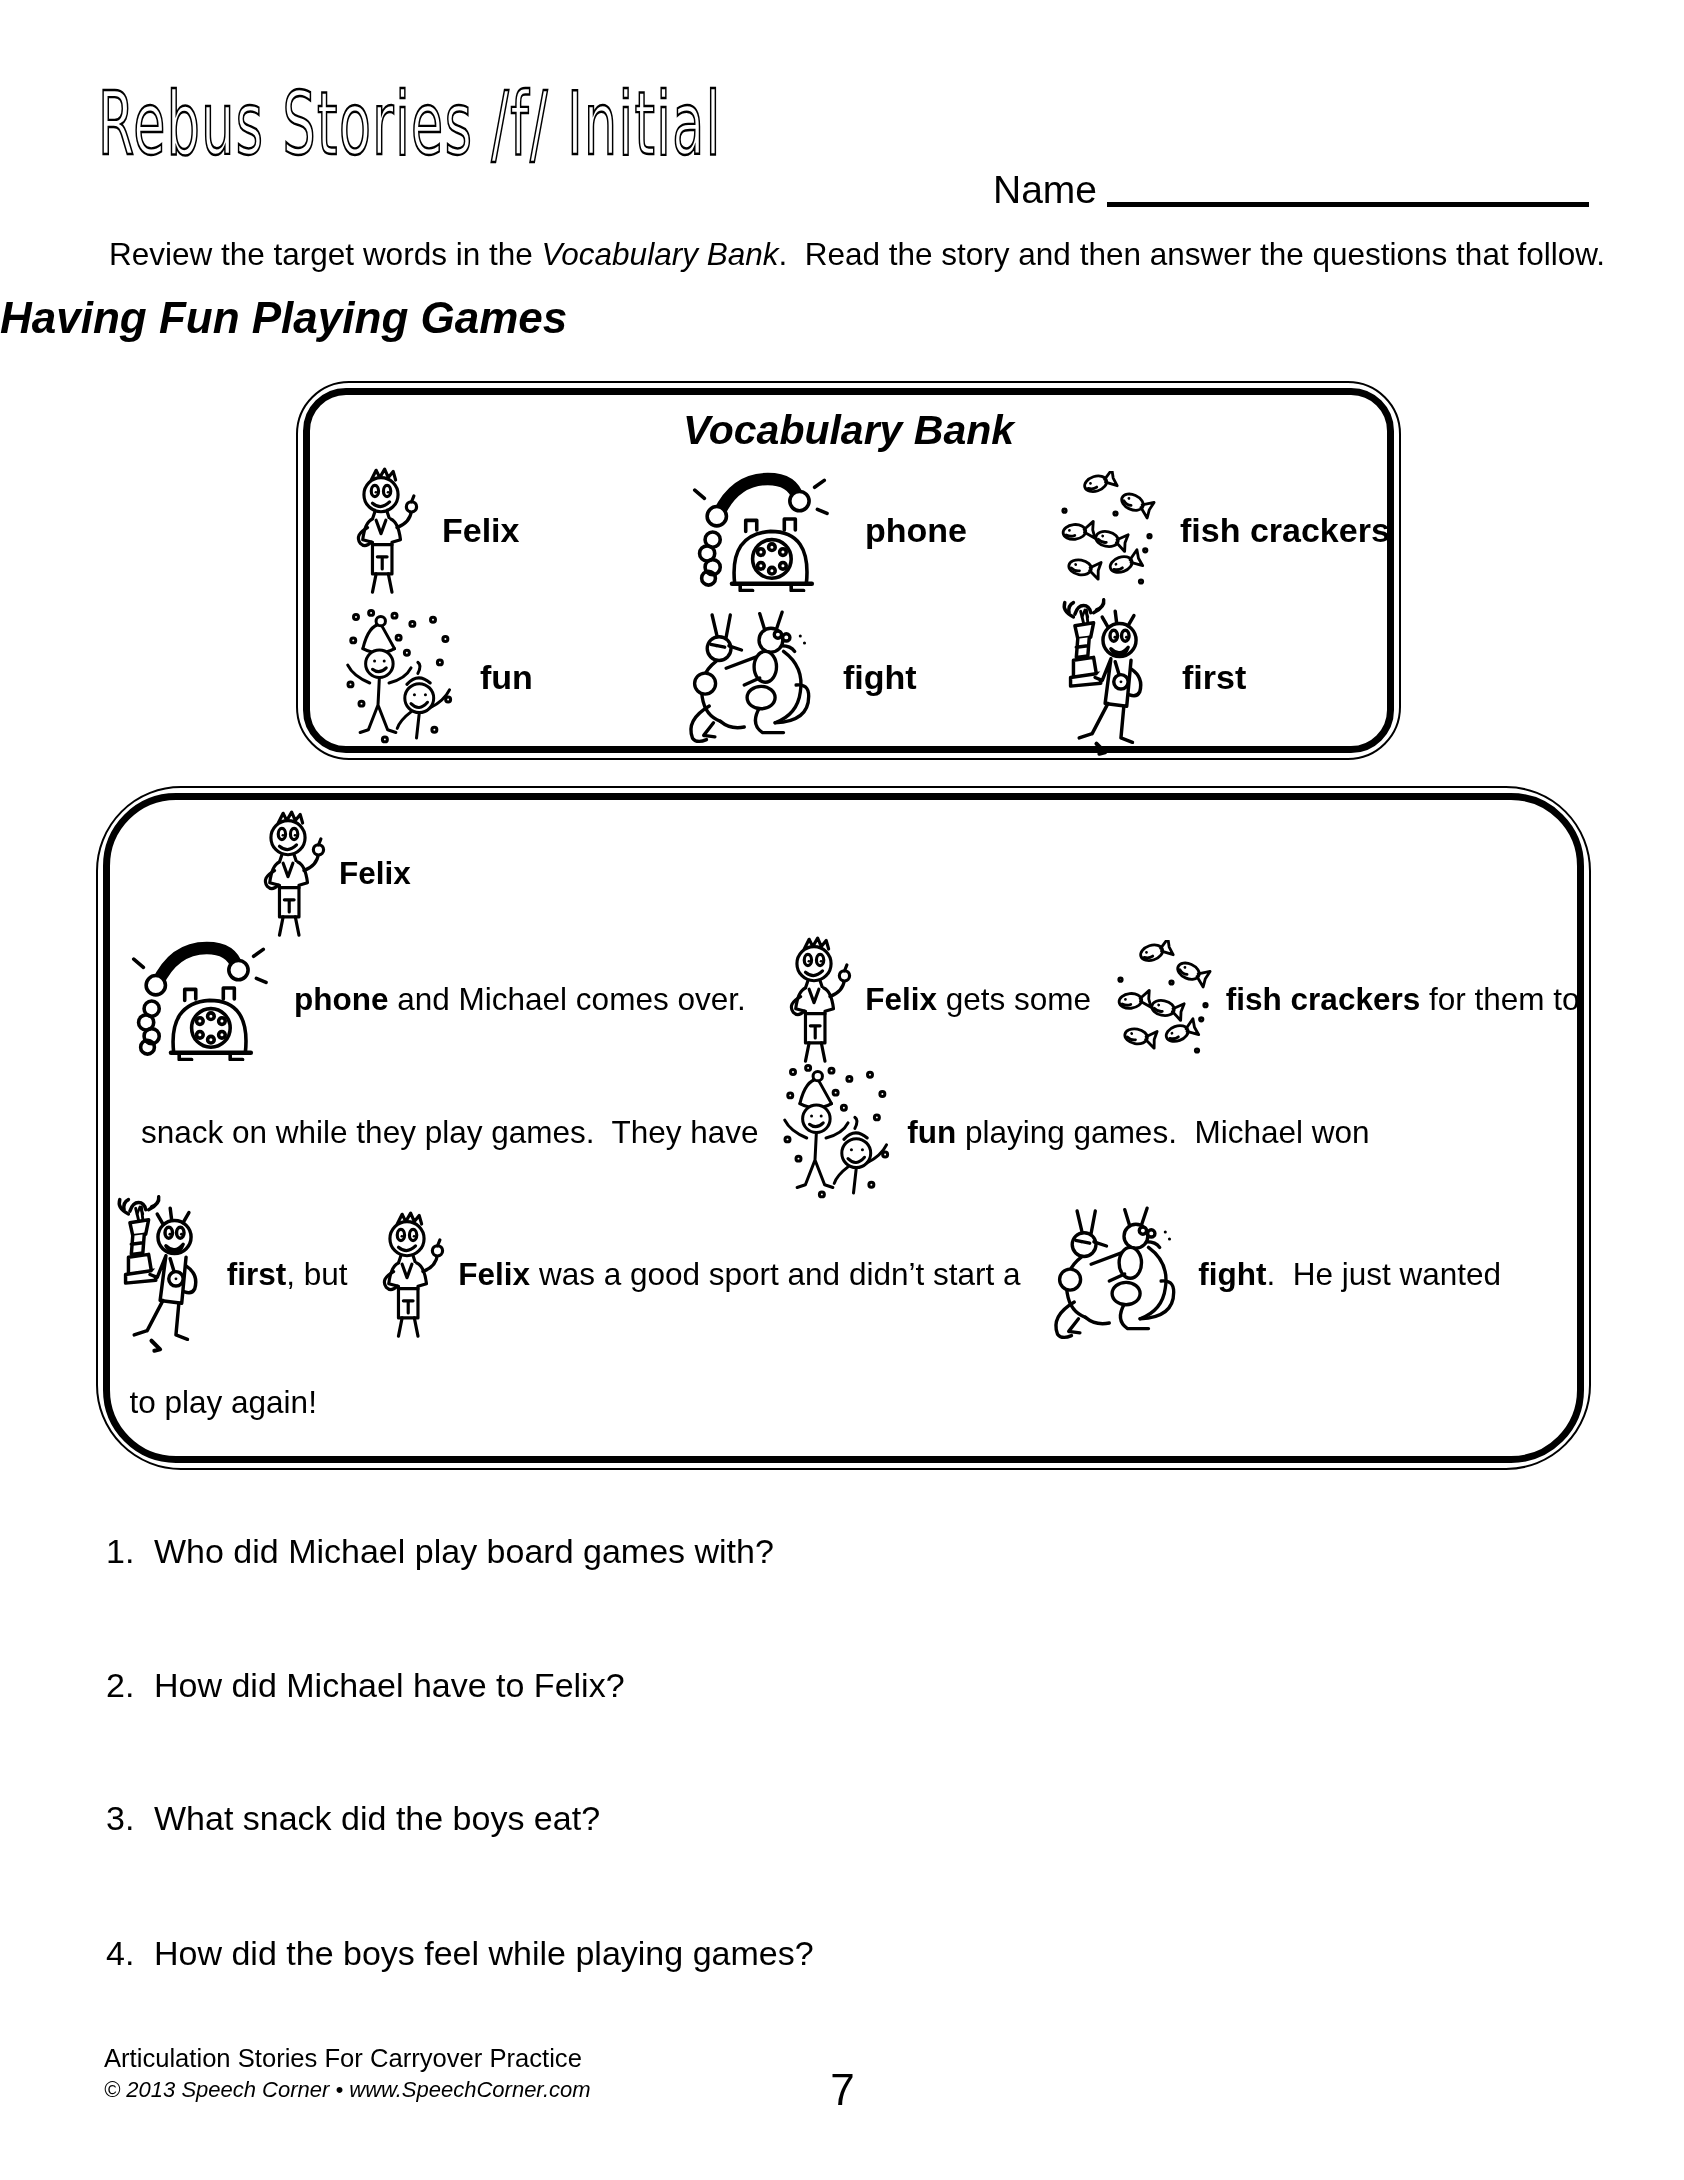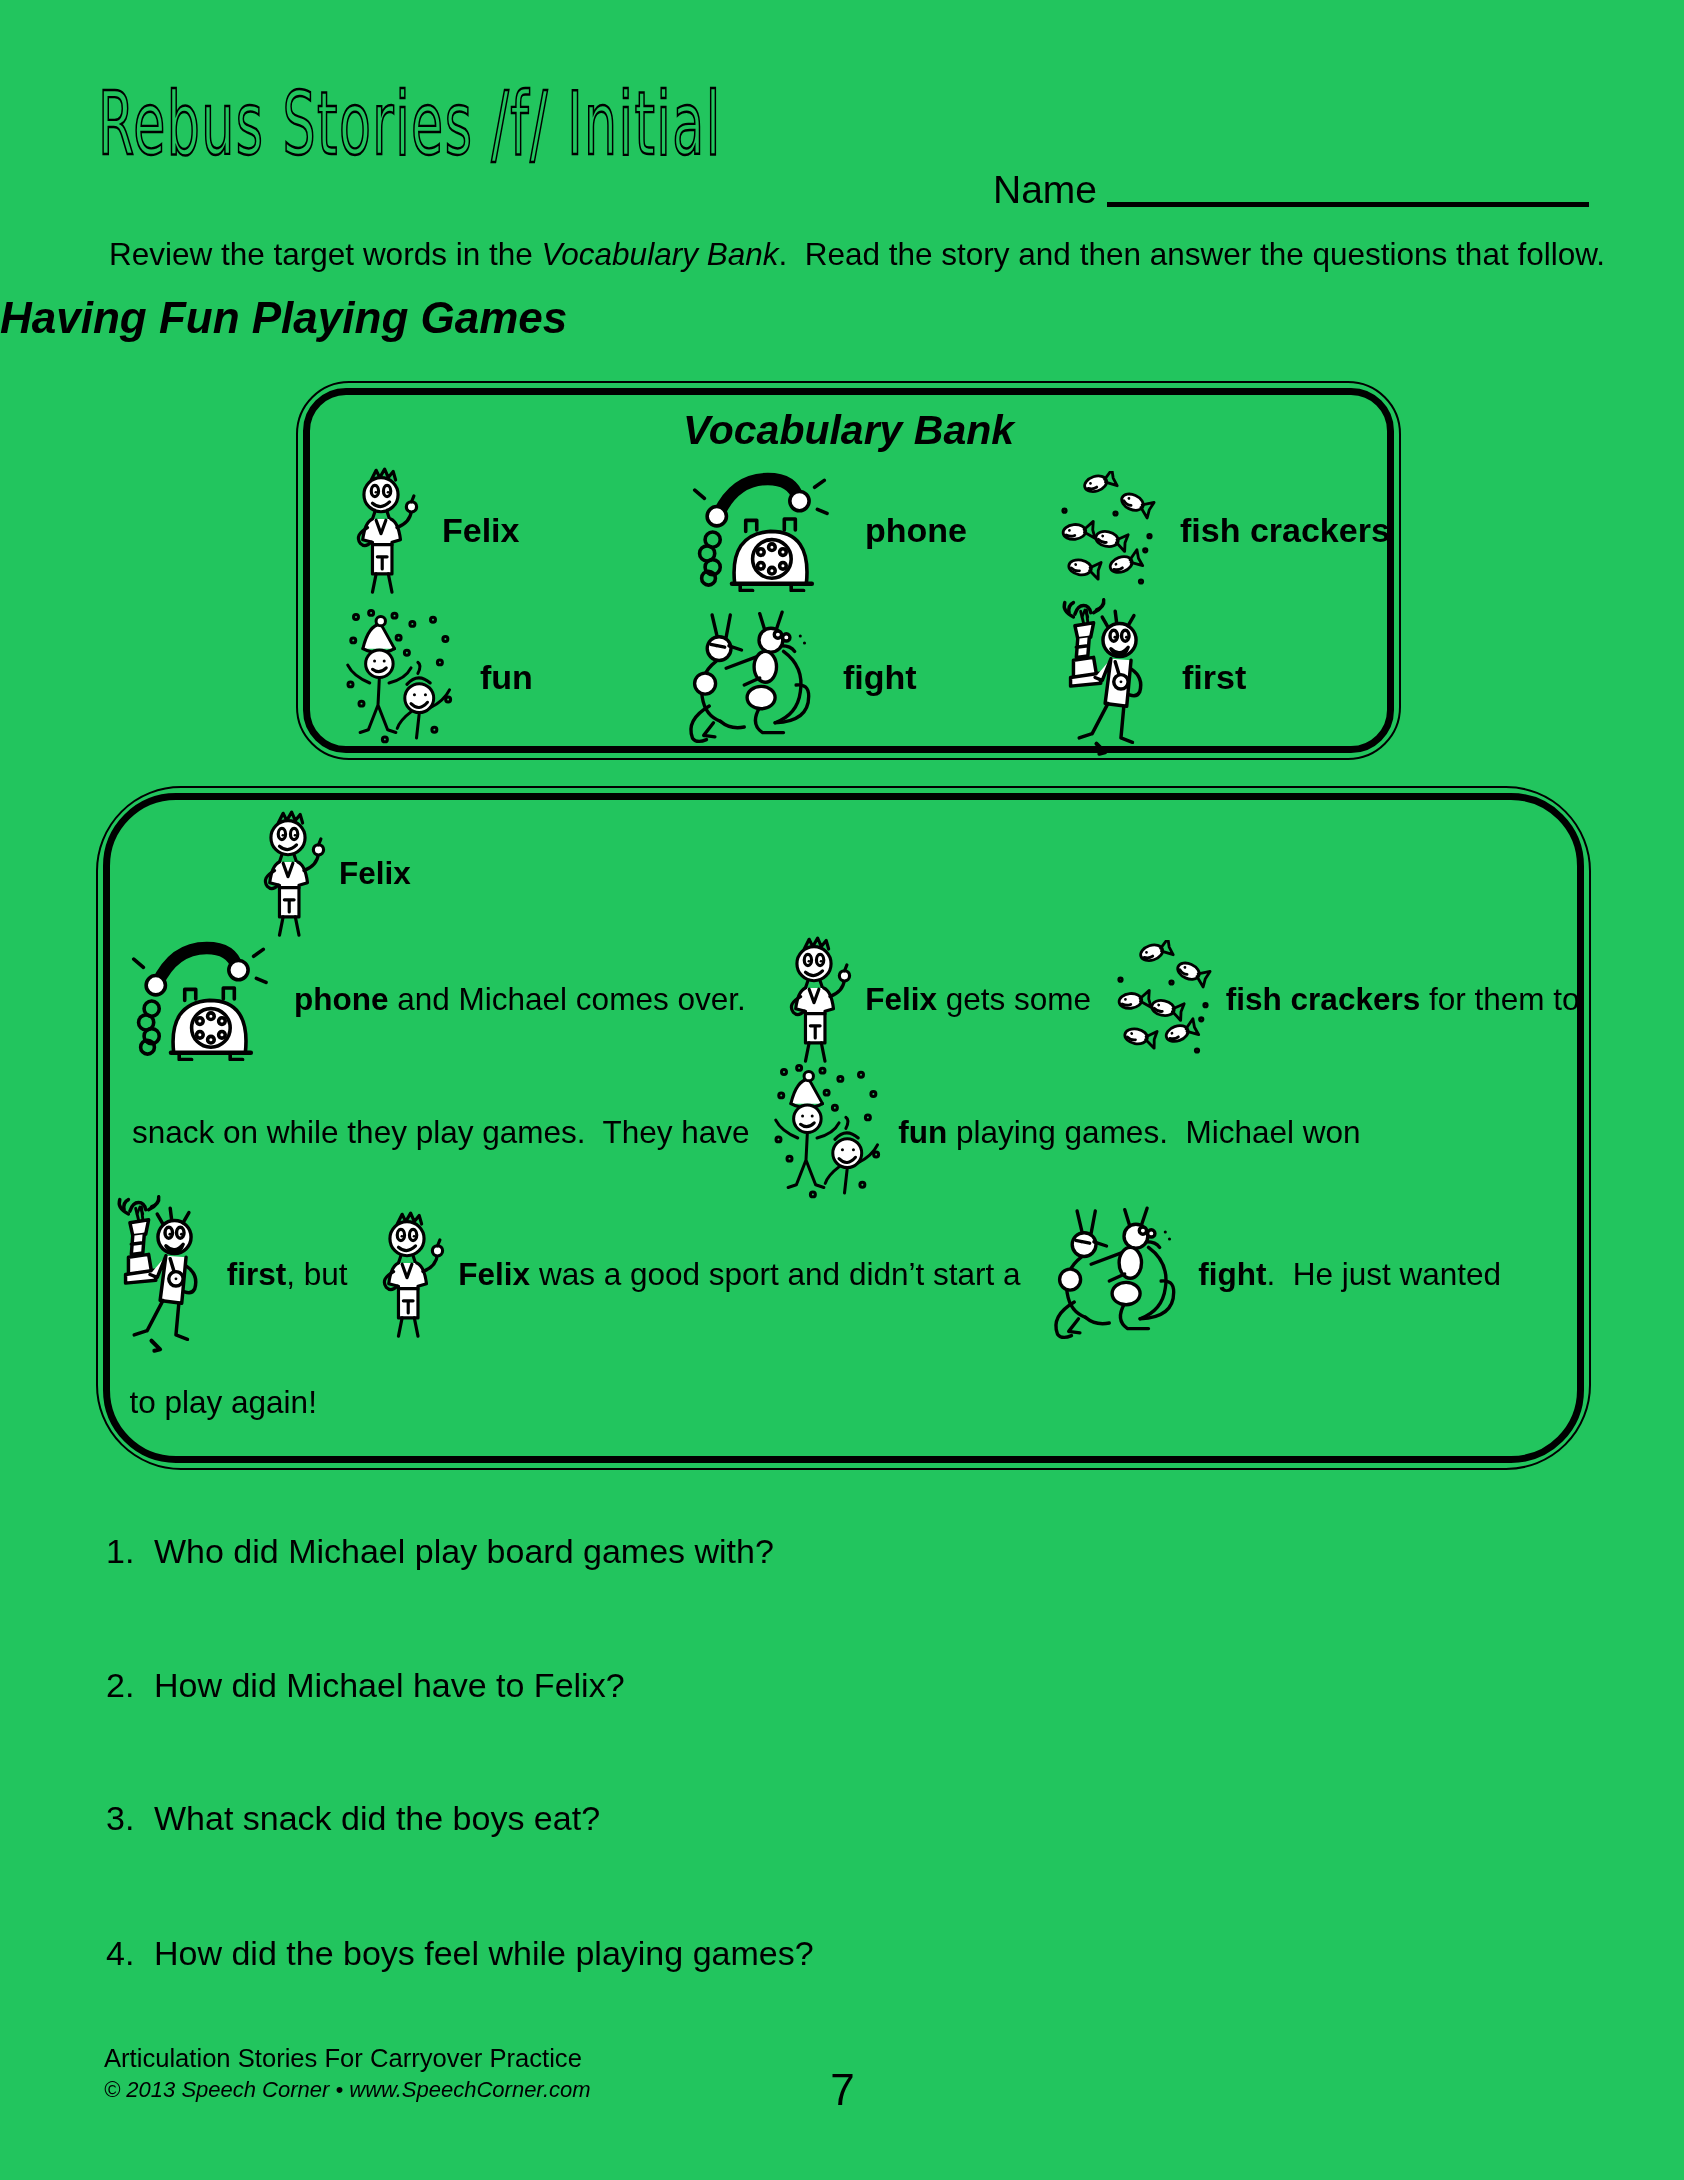--- a/index.html
+++ b/index.html
@@ -1,19 +1,19 @@
 <!DOCTYPE html>
 <html style="font-size:13.6px"><head>
 <meta charset="utf-8">
 <style>
   html,body{margin:0;padding:0;background:#e8e8e8;}
   .page{
     position:relative;
     width:1685px;height:2181px;
-    background:#22c55e;
+    background:#ffffff;
     font-family:"Liberation Sans", sans-serif;
     color:#000;
     overflow:hidden;
     margin:0 auto;
   }
   
   .title-svg{position:absolute;left:95px;top:72px;}
   .title-text{
     font-family:"DejaVu Sans", sans-serif;
     font-size:72px;
@@ -52,21 +52,21 @@
   .icon-fight-icon{width:145px;height:140px;}
   .icon-first-icon{width:104px;height:167px;}
   
   .story-line{position:absolute;display:flex;align-items:center;font-size:31.5px;white-space:nowrap;}
   .story-line .icon{margin:0 12px;}
   .story-line .icon:first-child{margin-left:0;}
   .seg{white-space:pre-wrap;}
   .seg.b{font-weight:bold;}
   .story-line.l0{left:151px;top:17px;height:136px;}
   .story-line.l1{left:17px;top:143px;height:136px;}
-  .story-line.l2{left:34px;top:271px;height:147px;justify-content:center;}
+  .story-line.l2{left:43px;top:271px;height:147px;justify-content:center;}
   .story-line.l3{left:12.8px;top:407px;height:158px;}
   .story-line.l4{left:31.5px;top:593px;height:43px;}
   
   .question{position:absolute;left:106px;display:flex;font-size:34px;}
   .qnum{width:48px;flex:0 0 auto;}
   .q0{top:1532px;}
   .q1{top:1666px;}
   .q2{top:1799px;}
   .q3{top:1934px;}
   

